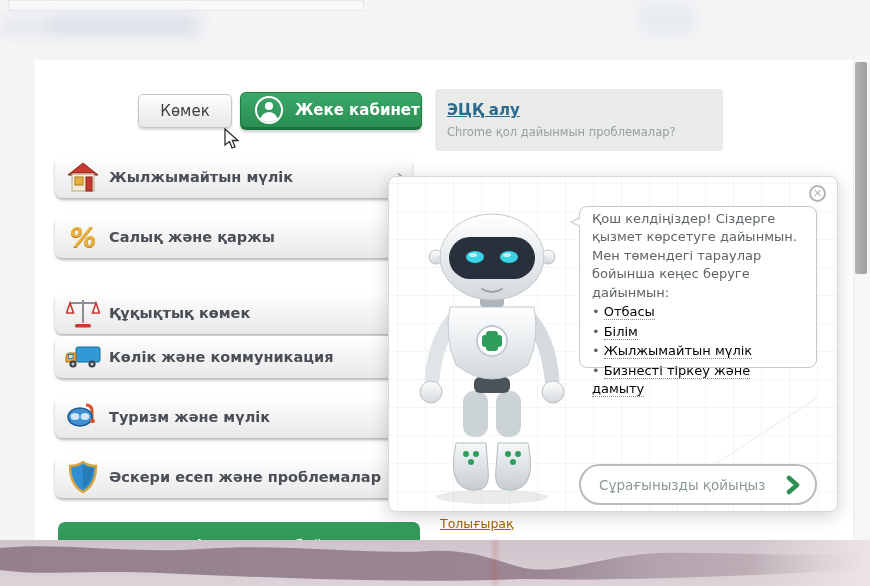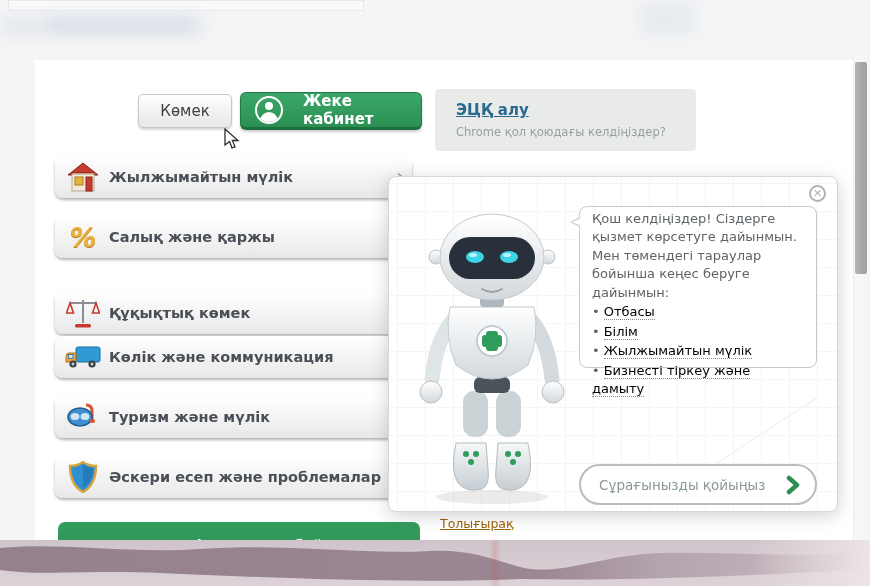--- a/index.html
+++ b/index.html
@@ -30,33 +30,33 @@
 
   
   .btn-help { position:absolute; left:138px; top:94px; width:94px; height:34px;
     background:linear-gradient(#fefefe,#e7e7e9); border:1px solid #c6c6c9;
     border-radius:5px; box-shadow:0 2px 2px rgba(0,0,0,.15);
     font-size:15px; color:#3f3f44; text-align:center; line-height:32px;
     cursor:pointer; z-index:3; }
   .btn-cabinet { position:absolute; left:240px; top:92px; width:182px; height:38px;
     background:linear-gradient(#3aa869,#2b8f52); border:1px solid #217a44;
     border-bottom:3px solid #1d6f3d; border-radius:6px;
-    display:flex; align-items:center; gap:20px; padding-left:14px;
+    display:flex; align-items:center; gap:12px; padding-left:14px;
     cursor:pointer; z-index:3; box-shadow:0 2px 3px rgba(0,0,0,.2); }
   .btn-cabinet .label { color:#fff; font-weight:bold; font-size:15px; }
   .person-ring { width:28px; height:28px; border:2px solid #fff; border-radius:50%;
     position:relative; overflow:hidden; flex:0 0 auto; }
   .person-ring .head { position:absolute; left:8px; top:4px; width:8px; height:8px;
     background:#fff; border-radius:50%; }
   .person-ring .bust { position:absolute; left:3px; top:14px; width:18px; height:12px;
     background:#fff; border-radius:9px 9px 0 0; }
 
   
-  .esign { position:absolute; left:435px; top:89px; width:261px; height:62px;
-    background:#e9ebe9; border-radius:4px; padding:11px 0 0 21px; z-index:3; }
+  .esign { position:absolute; left:435px; top:89px; width:288px; height:62px;
+    background:#e9ebe9; border-radius:4px; padding:11px 0 0 12px; z-index:3; }
   .esign a { color:#2b6a8f; font-weight:bold; font-size:15px;
     text-decoration:underline; cursor:pointer; }
   .esign .sub { margin-top:6px; color:#97a1a0; font-size:11.5px; }
 
   
   .menu { position:absolute; left:55px; top:0; z-index:3; }
   .menu-item { position:absolute; left:0; width:357px; height:42px;
     background:linear-gradient(#ffffff,#e8e8ea);
     border-radius:8px; box-shadow:0 2px 3px rgba(0,0,0,.3);
     display:flex; align-items:center; cursor:pointer; }
@@ -137,21 +137,21 @@
 <div class="btn-cabinet">
   <span class="person-ring">
     <span class="head"></span>
       <span class="bust"></span>
   </span>
   <span class="label">Жеке кабинет</span>
 </div>
 
 <div class="esign">
   <a>ЭЦҚ алу</a>
-  <div class="sub">Chrome қол қоюдағы келдіңіздер?</div>
+  <div class="sub">Chrome қол дайынмын проблемалар?</div>
 </div>
 
 <div class="menu">
 
   <div class="menu-item" style="top:156px">
     <span class="micon">
       <svg width="34" height="32" viewBox="0 0 34 32">
         <polygon points="17,2 32,14 28,14 28,12 6,12 6,14 2,14" fill="#c63a2f" stroke="#8e2318" stroke-width="1"></polygon>
         <rect x="6" y="13" width="22" height="17" fill="#f2e9d8" stroke="#b9a98a" stroke-width="1"></rect>
         <rect x="9" y="16" width="8" height="8" fill="#e9b23c" stroke="#a87f1e" stroke-width="1"></rect>

